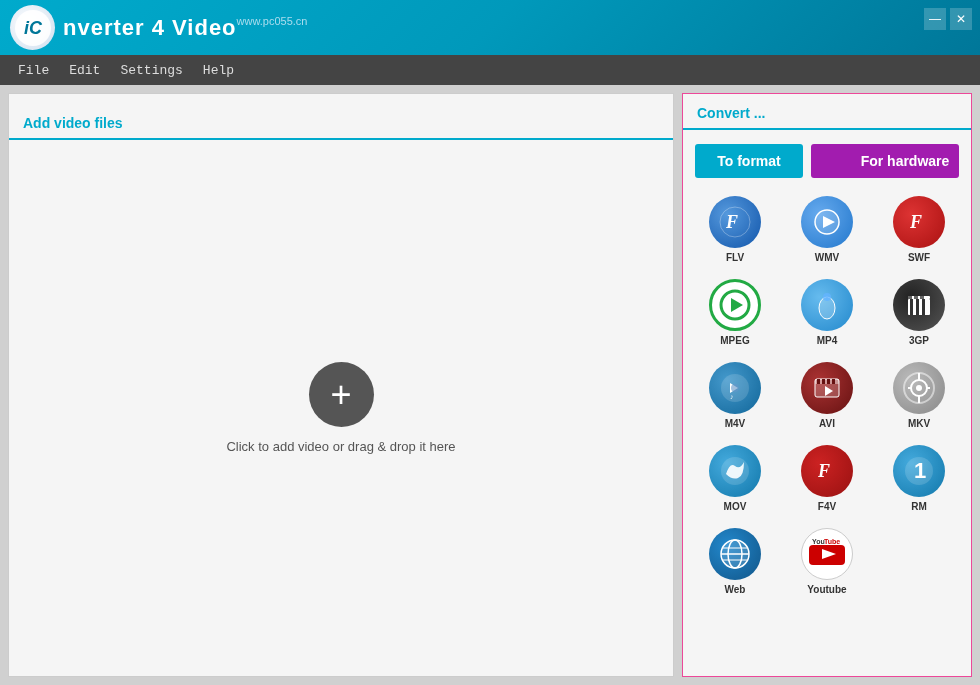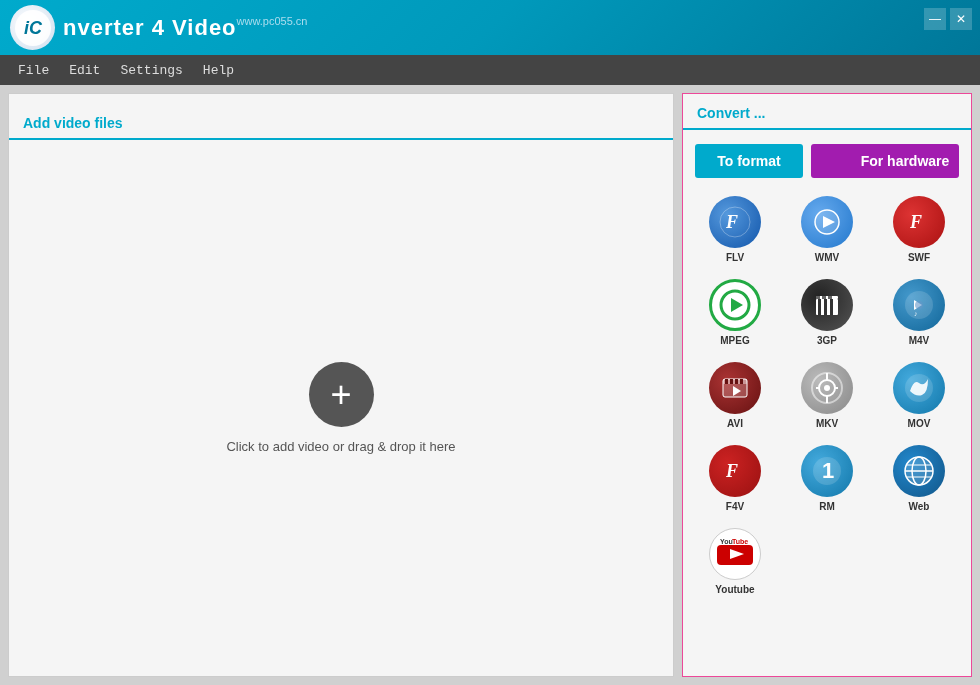--- a/index.html
+++ b/index.html
@@ -313,20 +313,30 @@
       <div class="format-item">
         <div class="format-icon icon-mpeg" style="background: white; border: 3px solid #22aa44;">
           <svg width="38" height="38" viewBox="0 0 38 38">
             <circle cx="19" cy="19" r="14" fill="none" stroke="#22aa44" stroke-width="3"></circle>
             <polygon points="15,12 27,19 15,26" fill="#22aa44"></polygon>
           </svg>
         </div>
         <span class="format-label">MPEG</span>
       </div>
 
+      <div class="format-item">
+        <div class="format-icon icon-mp4">
+          <svg width="38" height="38" viewBox="0 0 38 38">
+            <ellipse cx="19" cy="22" rx="8" ry="11" fill="rgba(255,255,255,0.2)" stroke="white" stroke-width="1"></ellipse>
+            <circle cx="19" cy="11" r="4" fill="rgba(100,180,255,0.8)"></circle>
+            <line x1="19" y1="15" x2="19" y2="11" stroke="rgba(100,180,255,0.8)" stroke-width="1"></line>
+          </svg>
+        </div>
+        <span class="format-label">MP4</span>
+      </div>
 
       <div class="format-item">
         <div class="format-icon icon-3gp">
           <svg width="38" height="38" viewBox="0 0 38 38">
             <rect x="8" y="10" width="22" height="3" fill="white" rx="1"></rect>
             <rect x="8" y="13" width="22" height="16" fill="white" rx="1"></rect>
             <rect x="10" y="13" width="3" height="16" fill="#333"></rect>
             <rect x="16" y="13" width="3" height="16" fill="#333"></rect>
             <rect x="22" y="13" width="3" height="16" fill="#333"></rect>
             <rect x="8" y="10" width="4" height="3" fill="#666"></rect>

